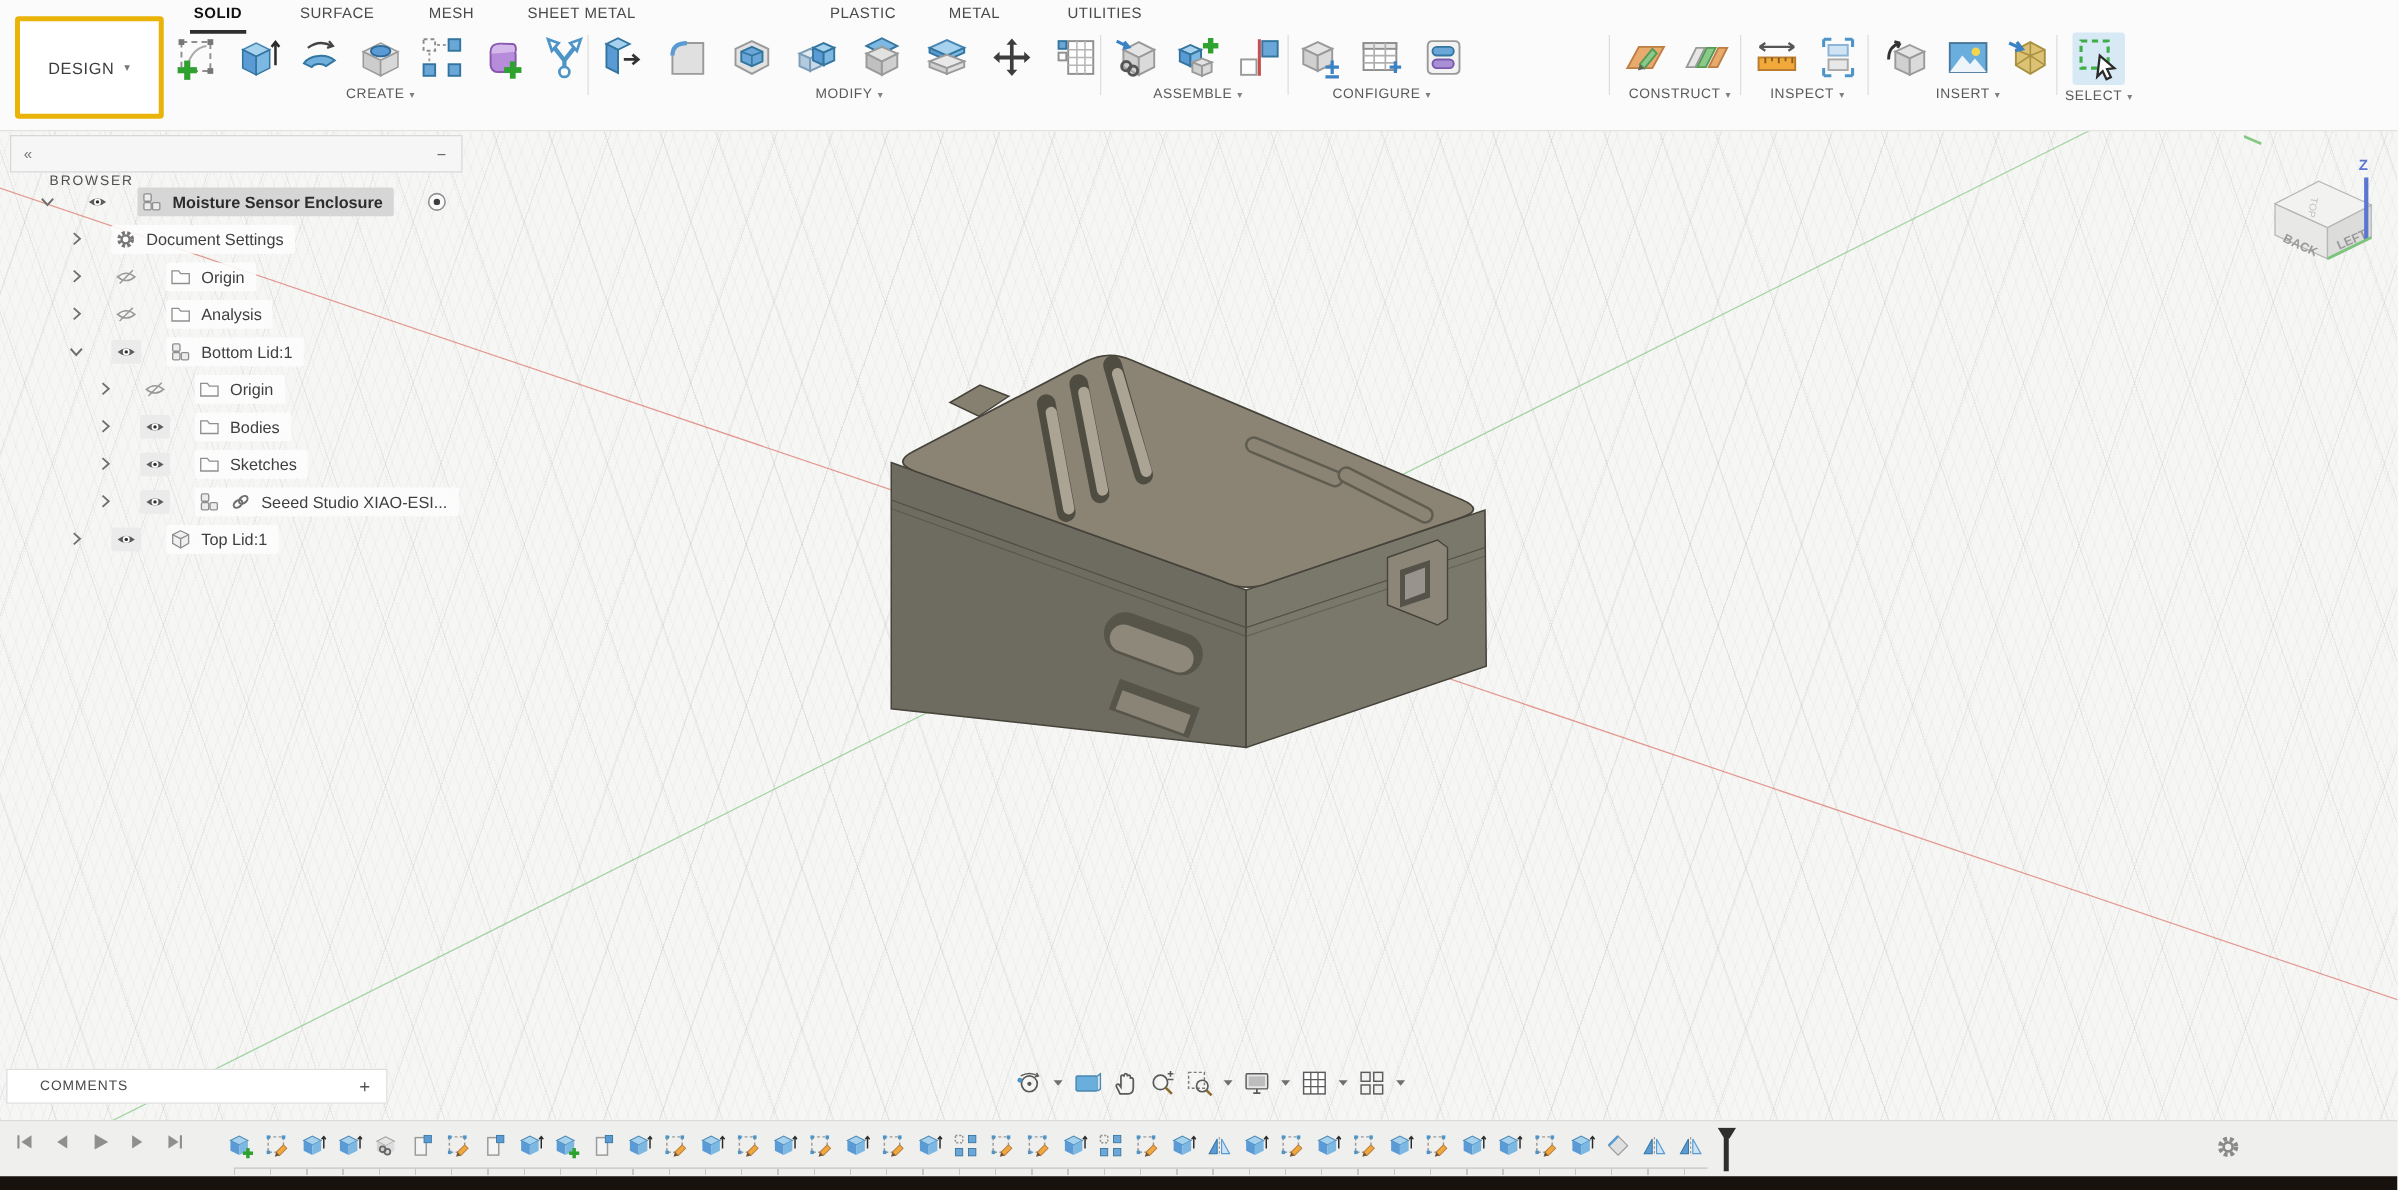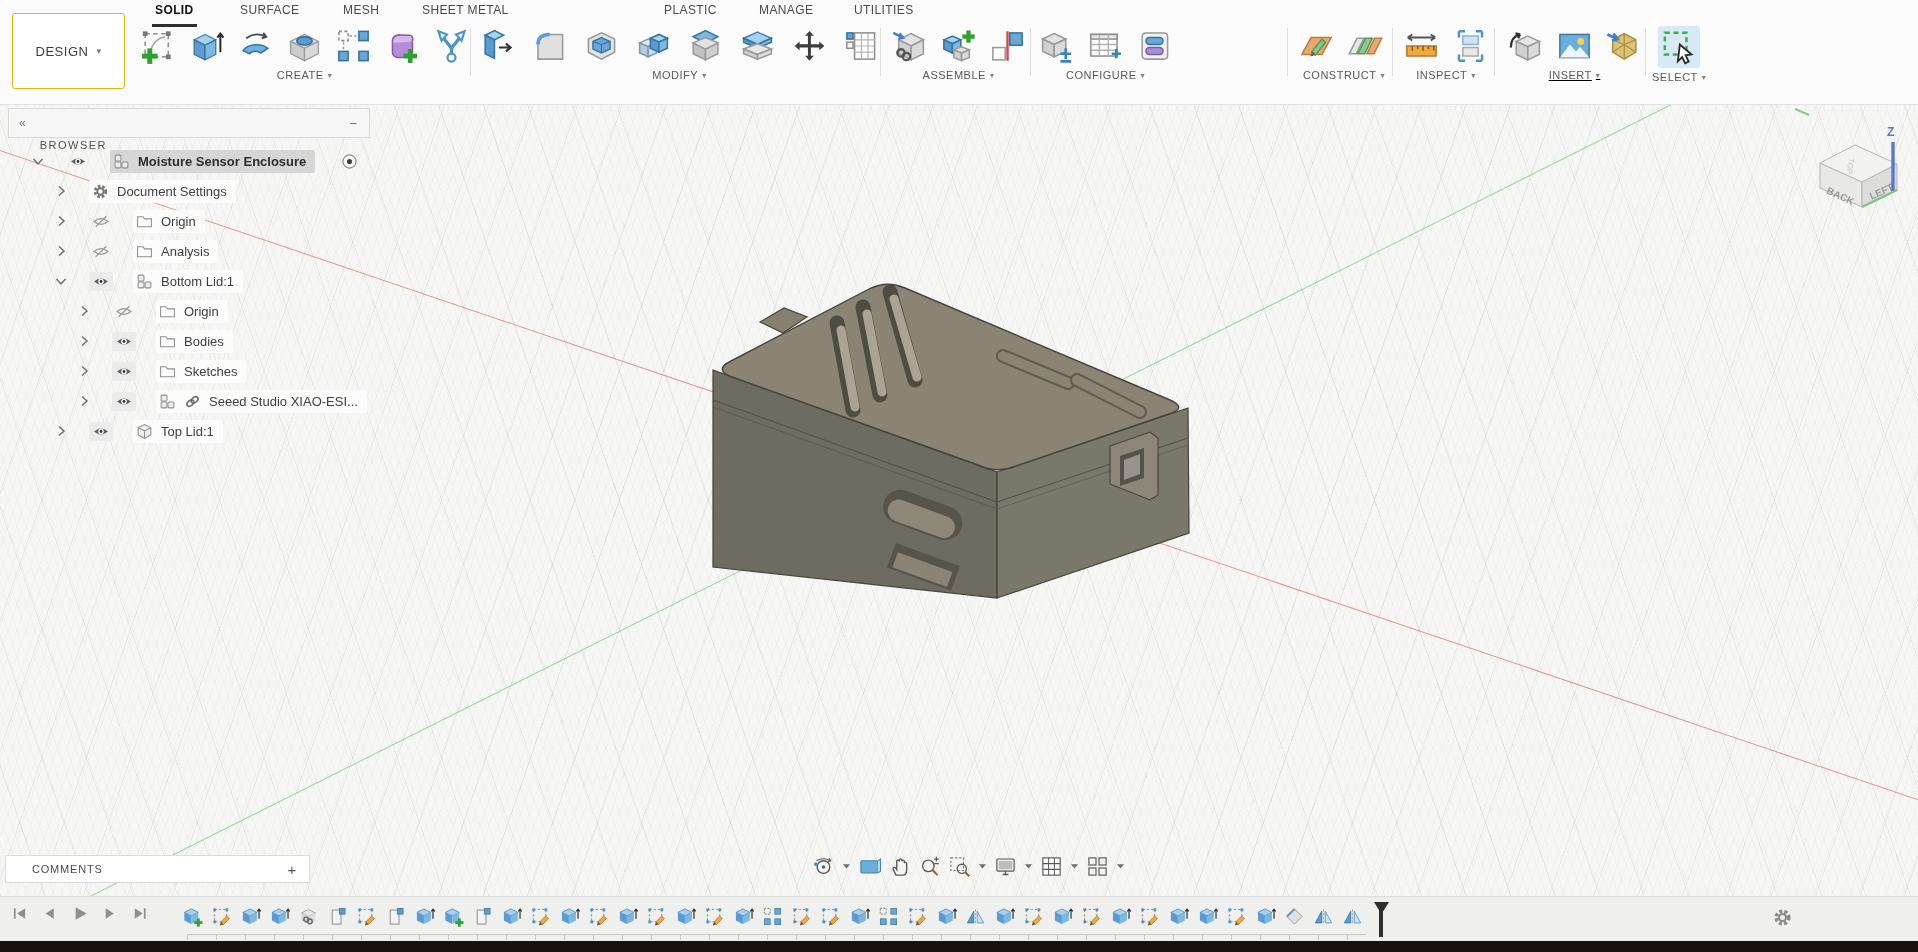--- a/index.html
+++ b/index.html
@@ -6,21 +6,21 @@
   body{width:1918px;height:952px;position:relative;overflow:hidden;
        font-family:"Liberation Sans", sans-serif;background:#f6f6f5;
        -webkit-font-smoothing:antialiased;}
   .abs{position:absolute;}
   .ic svg{display:block;width:100%;height:100%;}
 
   
   #header{position:absolute;left:0;top:0;width:1918px;height:104px;background:#fbfbfb;
           border-bottom:1px solid #e2e2e2;z-index:30;}
   #design-btn{position:absolute;left:12px;top:13px;width:111px;height:74px;background:#fff;
-          border:1px solid #eab308;border-radius:3px;display:flex;align-items:center;justify-content:center;
+          border:4px solid #eab308;border-radius:3px;display:flex;align-items:center;justify-content:center;
           gap:8px;font-size:13px;color:#3b3b3b;letter-spacing:.5px;cursor:default;}
   #design-btn .caret{font-size:9px;color:#777;}
   #tabs{position:absolute;left:0;top:0;width:100%;height:24px;}
   .tab{position:absolute;top:0;height:21px;display:flex;align-items:flex-start;font-size:12px;
        color:#4a4a4a;letter-spacing:.4px;padding:3px 3px 0 3px;}
   .tab.active{color:#111;font-weight:bold;border-bottom:3px solid #2e2e2e;}
   .tgroup{position:absolute;top:26px;display:flex;flex-direction:column;align-items:center;}
   .tgroup .icons{display:flex;align-items:center;}
   .tgroup .ic{width:37px;height:38px;padding:1px;}
   .tgroup .ic.sel-btn{background:#d7e9f5;border-radius:3px;width:40px;height:40px;}
@@ -108,21 +108,21 @@
       <div class="tab" style="left: 340px;">
         <span>MESH</span>
       </div>
       <div class="tab" style="left: 419px;">
         <span>SHEET METAL</span>
       </div>
       <div class="tab" style="left: 661px;">
         <span>PLASTIC</span>
       </div>
       <div class="tab" style="left: 756px;">
-        <span>MANAGE</span>
+        <span>METAL</span>
       </div>
       <div class="tab" style="left: 851px;">
         <span>UTILITIES</span>
       </div>
     </div>
   <div id="groups">
       <div class="tgroup" style="left: 138px;">
         <div class="icons" style="gap: 10px;">
           <span class="ic">
             <svg viewBox="0 0 24 24">
@@ -373,21 +373,21 @@
               <rect x="7" y="5.5" width="10" height="5.5" fill="#cfe3f3" stroke="#8ab4d8"></rect>
               <rect x="7" y="13" width="10" height="5.5" fill="#e8e8e8" stroke="#aaaaaa"></rect>
             </svg>
           </span>
         </div>
         <div class="glabel">
           <span>INSPECT</span>
           <span class="caret">▾</span>
         </div>
       </div>
-      <div class="tgroup" style="left: 1506px; text-decoration: underline;">
+      <div class="tgroup" style="left: 1506px;">
         <div class="icons" style="gap: 10px;">
           <span class="ic">
             <svg viewBox="0 0 24 24">
               <polygon points="6,9 13.5,5.5 21,9 13.5,12.5" fill="#e4e4e4" stroke="#9a9a9a"></polygon>
               <polygon points="6,9 13.5,12.5 13.5,21 6,17.5" fill="#d0d0d0" stroke="#9a9a9a"></polygon>
               <polygon points="13.5,12.5 21,9 21,17.5 13.5,21" fill="#dadada" stroke="#9a9a9a"></polygon>
               <path d="M2.5 13 Q2.5 6 8.5 4.5 M8.5 4.5 L5.5 3.8 M8.5 4.5 L7.2 7" stroke="#333" fill="none" stroke-width="1.5"></path>
             </svg>
           </span>
           <span class="ic">

